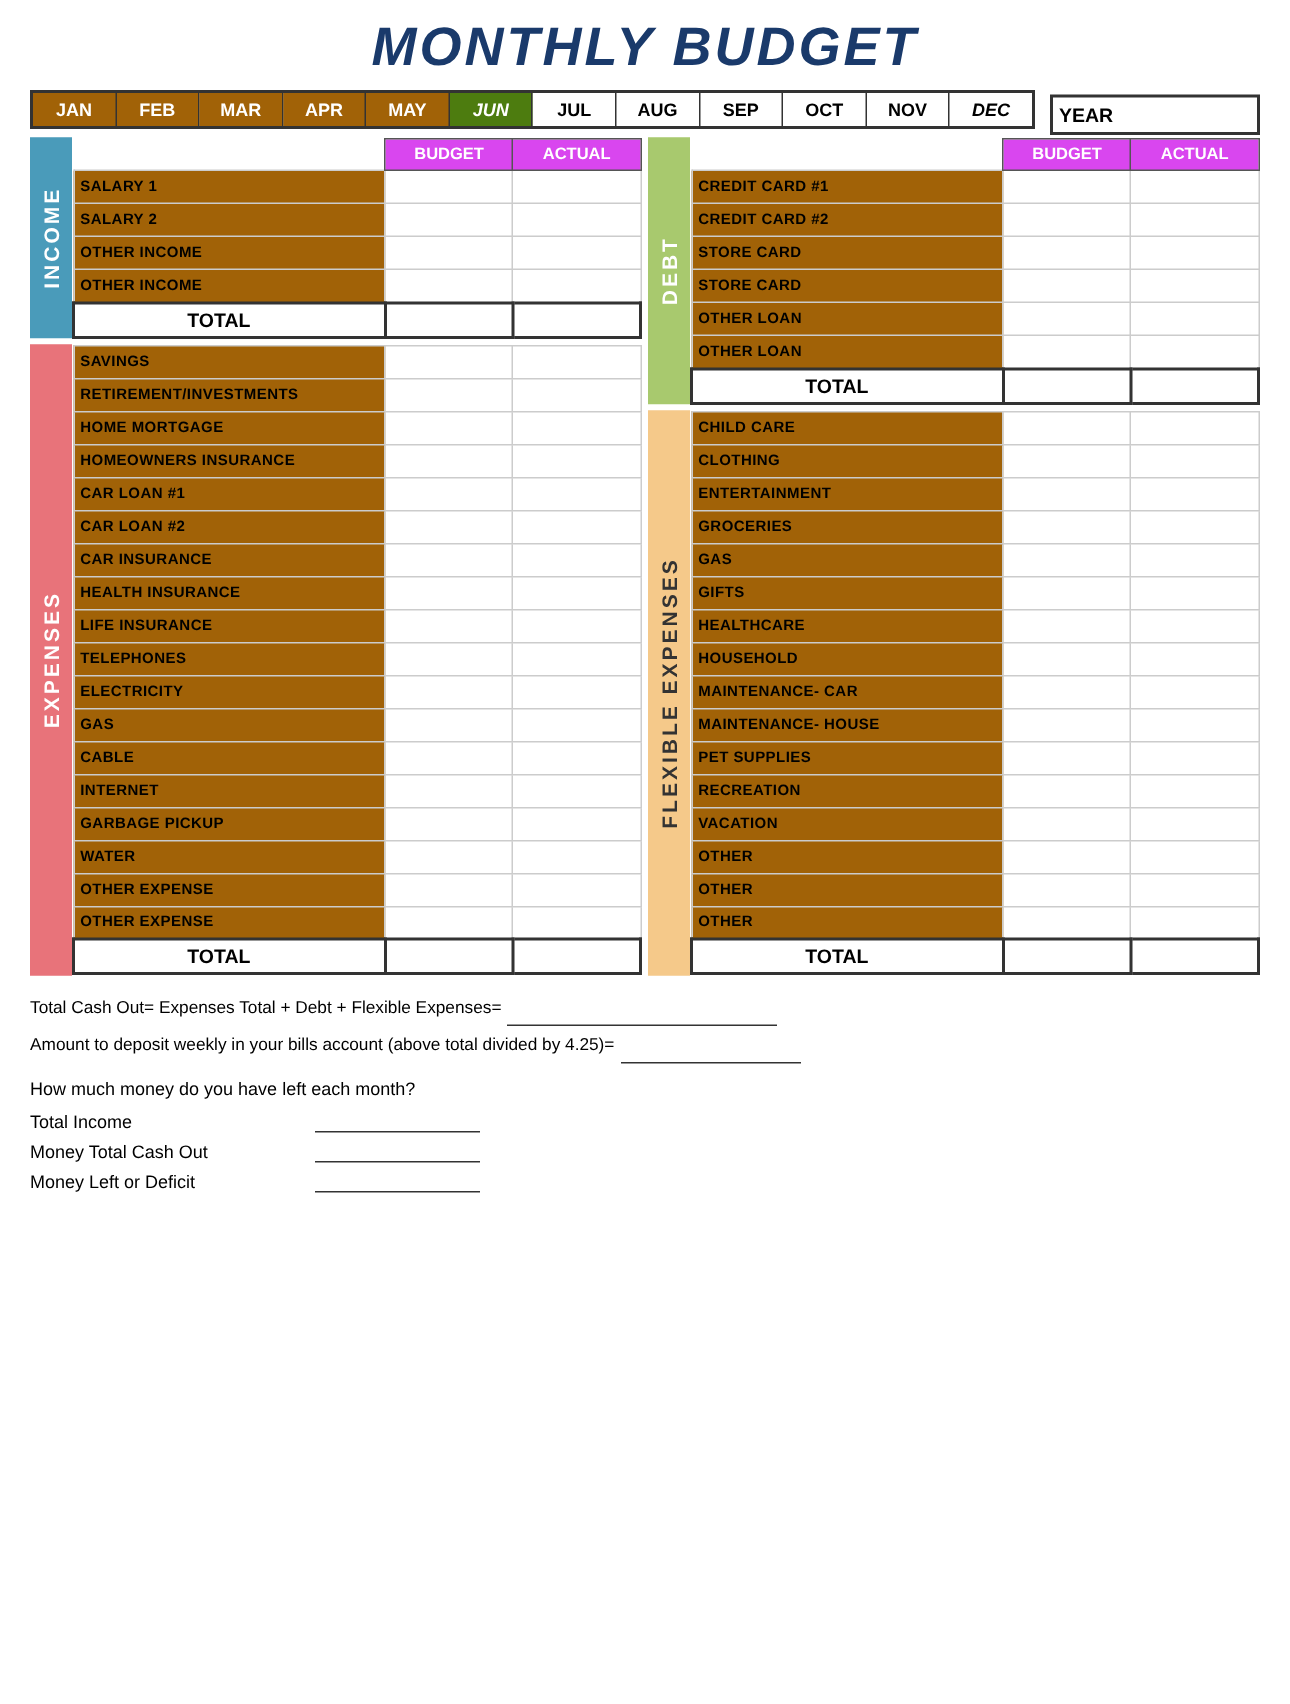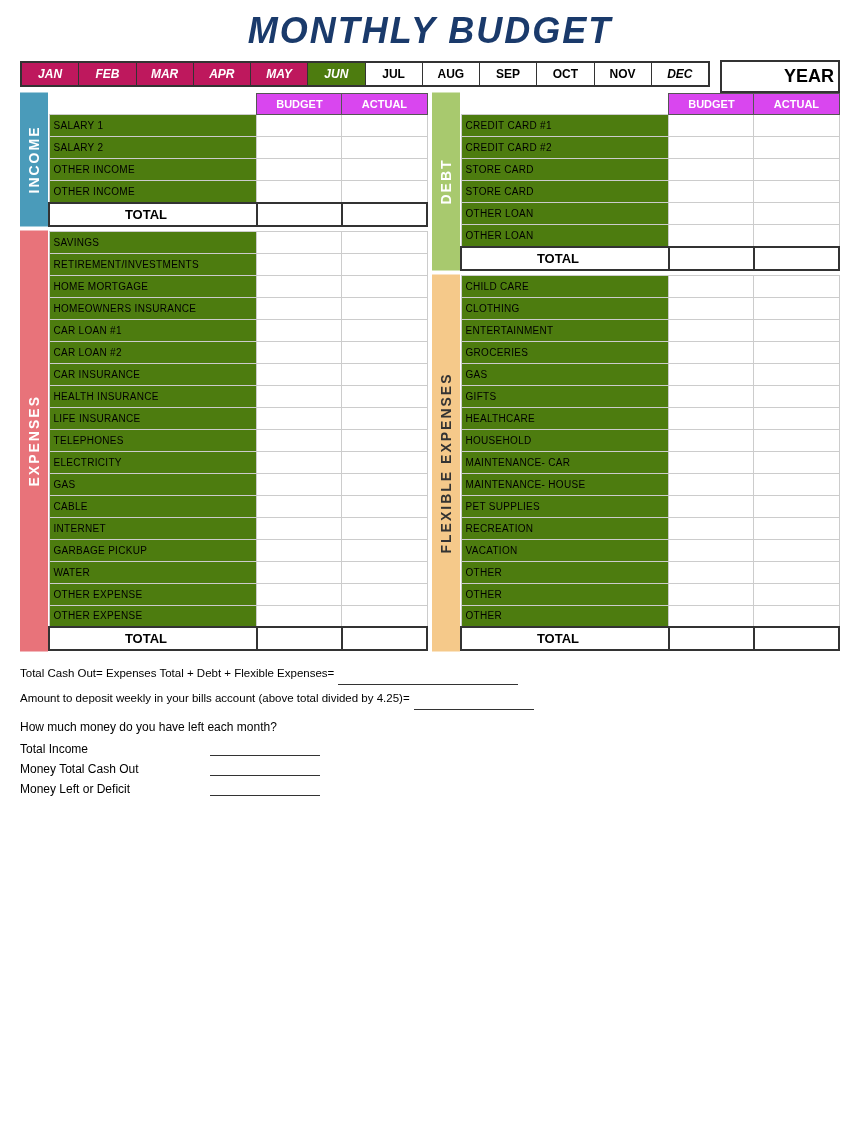--- a/index.html
+++ b/index.html
@@ -26,31 +26,30 @@
     .month-tab {
       flex: 1;
       text-align: center;
       padding: 4px 2px;
       font-weight: bold;
       font-size: 12px;
       border-right: 1px solid #333;
       cursor: pointer;
     }
     .month-tab.active {
-      background: #be185d;
+      background: #a16207;
       color: #fff;
-      font-style: italic;
     }
     .month-tab:last-child { border-right: none; font-style: italic; }
     .year-box {
-      width: 120px;
+      width: 140px;
       border: 2px solid #333;
-      text-align: right;
+      text-align: left;
       font-weight: bold;
-      font-size: 18px;
+      font-size: 13px;
       padding: 4px;
       margin-left: 10px;
     }
     .month-year-row { display: flex; align-items: center; }
     .month-bar-wrap { flex: 1; }
 
     
     .budget-grid {
       display: flex;
       gap: 4px;
@@ -101,25 +100,25 @@
       font-weight: bold;
       border: 1px solid #555;
     }
     .budget-table td {
       border: 1px solid #ccc;
       padding: 3px 4px;
       height: 22px;
       font-size: 10.5px;
     }
     .budget-table .label-cell {
-      font-weight: 400;
+      font-weight: 700;
       text-transform: uppercase;
       font-size: 10px;
       letter-spacing: 0.3px;
-      background: #4d7c0f;
+      background: #a16207;
     }
     .budget-table .value-cell {
       background: #fff;
     }
     .budget-table .header-row th:first-child {
       background: #fff;
       border: none;
     }
 
     .total-row td {

